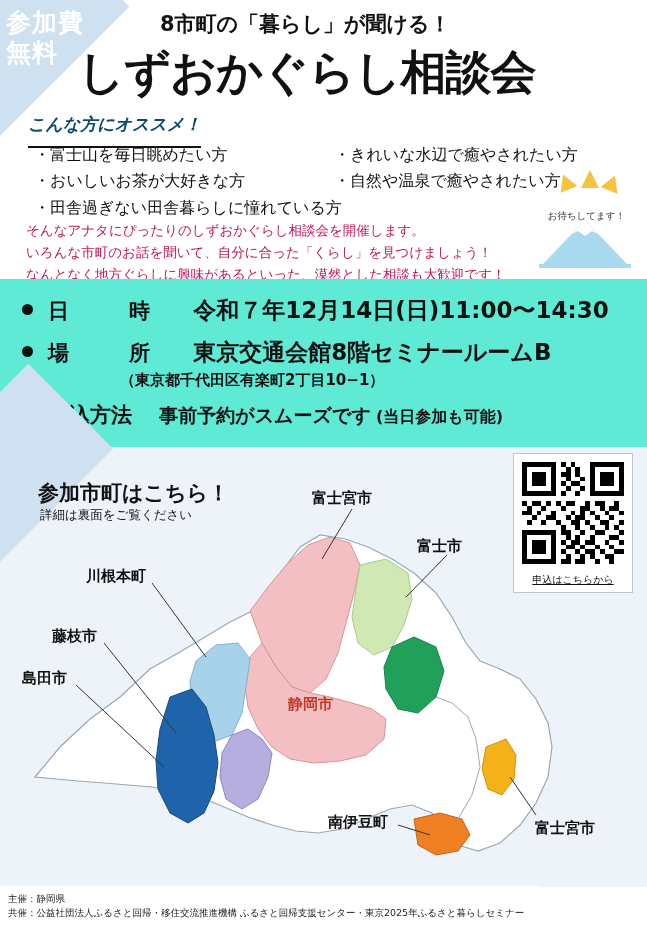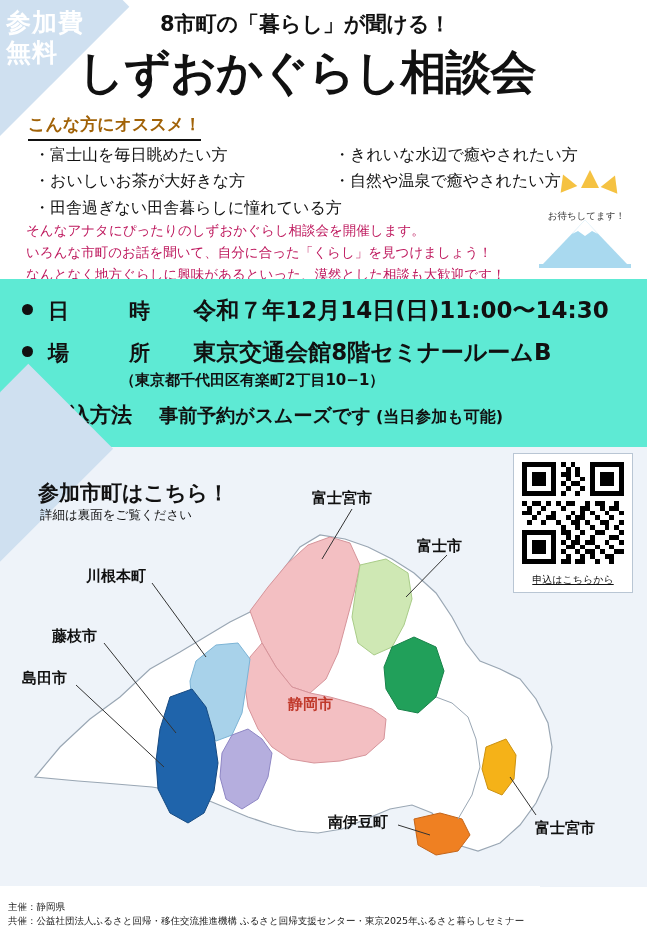--- a/index.html
+++ b/index.html
@@ -60,23 +60,24 @@
     letter-spacing: -1px;
     white-space: nowrap;
   }
 
   
   .rec-title {
     position: absolute;
     top: 113px; left: 28px;
     font-size: 17px;
     font-weight: bold;
-    color: #a16207;
+    color: #0c4a6e;
     border-bottom: 2px solid #111;
-    padding-bottom: 3px;
+    padding-bottom: 10px;
+    font-style: italic;
   }
   .rec-list {
     position: absolute;
     top: 142px; left: 34px;
     width: 580px;
     font-size: 16px;
     color: #111;
     line-height: 1.65;
   }
   .rec-row { display: flex; }
@@ -205,21 +206,21 @@
     white-space: nowrap;
   }
   .map-label.shizuoka { color: #c0392b; }
 
   
   .footer {
     position: absolute;
     bottom: 0; left: 0;
     width: 540px; height: 44px;
     background: #ffffff;
-    padding: 14px 8px;
+    padding: 6px 8px;
   }
   .footer div {
     font-size: 9.5px; color: #222; line-height: 1.5;
   }
 </style>
 </head>
 <body>
 
 <div id="poster">
 

